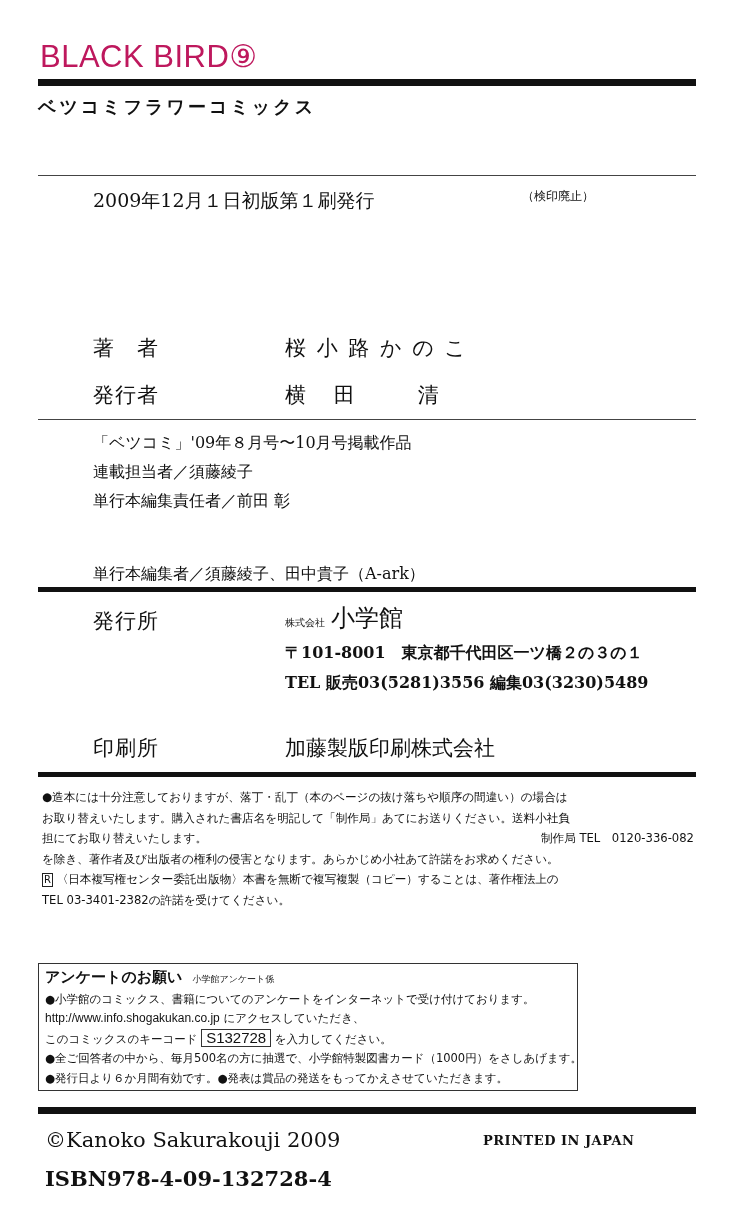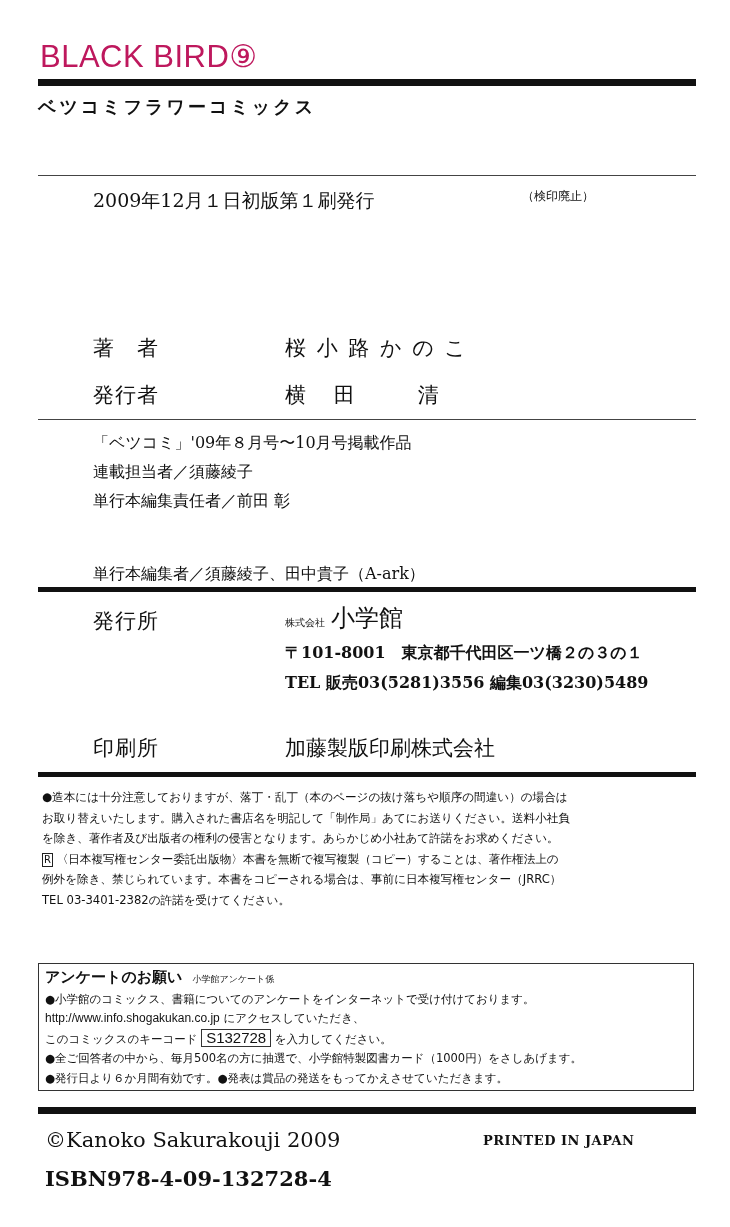--- a/index.html
+++ b/index.html
@@ -13,21 +13,21 @@
   .seal { left:522px; top:188px; font-size:12px; }
   .label { left:93px; font-size:21px; letter-spacing:1px; }
   .val { left:285px; font-size:21px; }
   .credit { left:93px; font-size:16px; }
   .pub-small { font-size:10px; }
   .pub-big { font-size:24px; margin-left:6px; }
   .addr { left:285px; font-size:16px; font-weight:bold; }
   .notice { left:42px; width:652px; font-family:"DejaVu Sans", sans-serif; font-size:11.6px; line-height:20.5px; }
   .notice p { margin:0; }
   .r-box { display:inline-block; border:1px solid #222; font-size:10px; line-height:12px; padding:0 1px; }
-  .survey { left:38px; top:963px; width:656px; height:128px; border:1.5px solid #333; box-sizing:border-box; padding:4px 6px; font-family:"DejaVu Sans", sans-serif; font-size:11.5px; line-height:19.5px; }
+  .survey { left:38px; top:963px; width:540px; height:128px; border:1.5px solid #333; box-sizing:border-box; padding:4px 6px; font-family:"DejaVu Sans", sans-serif; font-size:11.5px; line-height:19.5px; }
   .survey p { margin:0; white-space:nowrap; }
   .survey .h { font-weight:bold; font-size:15px; }
   .survey .hs { font-size:9px; margin-left:10px; }
   .survey .url { font-family:"Liberation Sans", sans-serif; font-size:12px; }
   .keycode { display:inline-block; border:1px solid #333; font-family:"Liberation Sans", sans-serif; font-size:15px; line-height:16px; padding:0 4px; }
   .copy { left:45px; top:1128px; font-size:21px; }
   .printed { left:483px; top:1133px; font-size:13px; font-weight:bold; letter-spacing:0.5px; }
   .isbn { left:45px; top:1166px; font-size:21px; font-weight:bold; }
 </style>
 </head>
@@ -60,23 +60,26 @@
 <div class="abs addr" style="top:643px;">〒101-8001　東京都千代田区一ツ橋２の３の１</div>
 <div class="abs addr" style="top:673px;">TEL 販売03(5281)3556 編集03(3230)5489</div>
 
 <div class="abs label" style="top:734px;">印刷所</div>
 <div class="abs val" style="top:734px;">加藤製版印刷株式会社</div>
 <div class="abs rule-thick" style="top:772px; height:5px;"></div>
 
 <div class="abs notice" style="top:787px;">
   <p>●造本には十分注意しておりますが、落丁・乱丁（本のページの抜け落ちや順序の間違い）の場合は</p>
   <p>お取り替えいたします。購入された書店名を明記して「制作局」あてにお送りください。送料小社負</p>
+  <p style="display:flex; justify-content:space-between;">
+    <span>担にてお取り替えいたします。</span>
+    <span>制作局 TEL　0120-336-082</span>
+  </p>
   <p>を除き、著作者及び出版者の権利の侵害となります。あらかじめ小社あて許諾をお求めください。</p>
   <p><span class="r-box">R</span> <span>〈日本複写権センター委託出版物〉本書を無断で複写複製（コピー）することは、著作権法上の</span></p>
-  <p>例外を除き、禁じられています。本書をコピーされる場合は、事前に日本複写権センター（JRRC）</p>
   <p>TEL 03-3401-2382の許諾を受けてください。</p>
 </div>
 
 <div class="abs survey">
   <p><span class="h">アンケートのお願い</span><span class="hs">小学館アンケート係</span></p>
   <p>●小学館のコミックス、書籍についてのアンケートをインターネットで受け付けております。</p>
   <p><span class="url">http://www.info.shogakukan.co.jp</span><span> にアクセスしていただき、</span></p>
   <p><span>このコミックスのキーコード </span><span class="keycode">S132728</span><span> を入力してください。</span></p>
   <p>●全ご回答者の中から、毎月500名の方に抽選で、小学館特製図書カード（1000円）をさしあげます。</p>
   <p>●発行日より６か月間有効です。●発表は賞品の発送をもってかえさせていただきます。</p>

